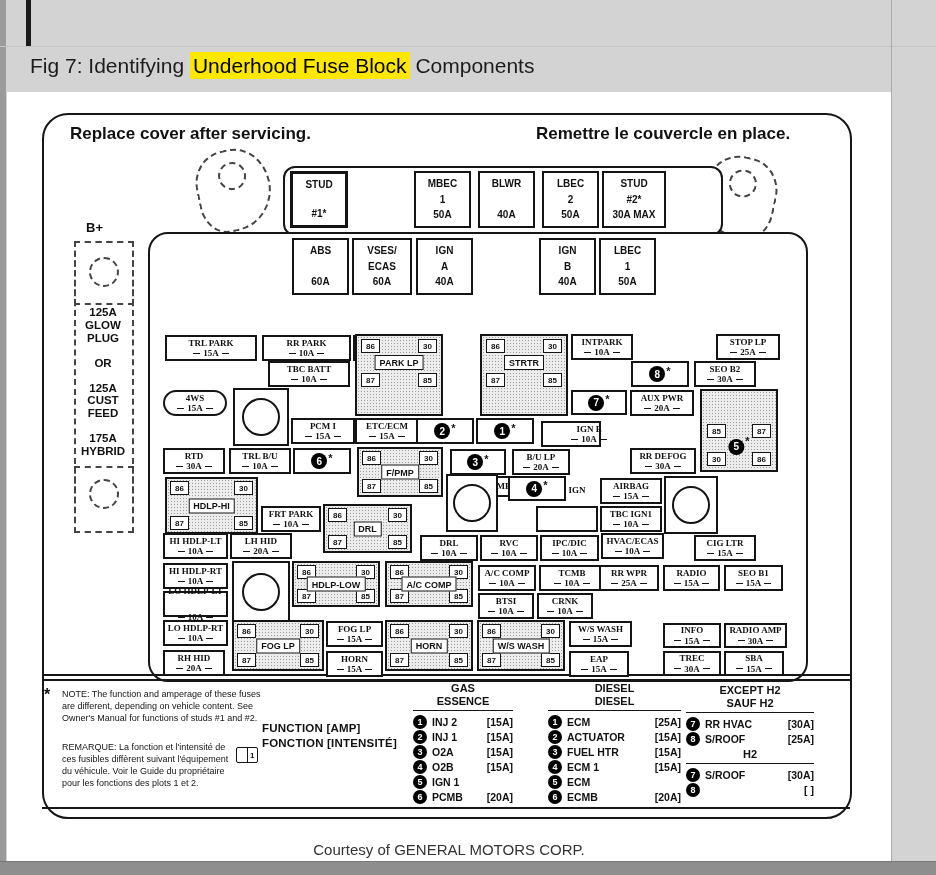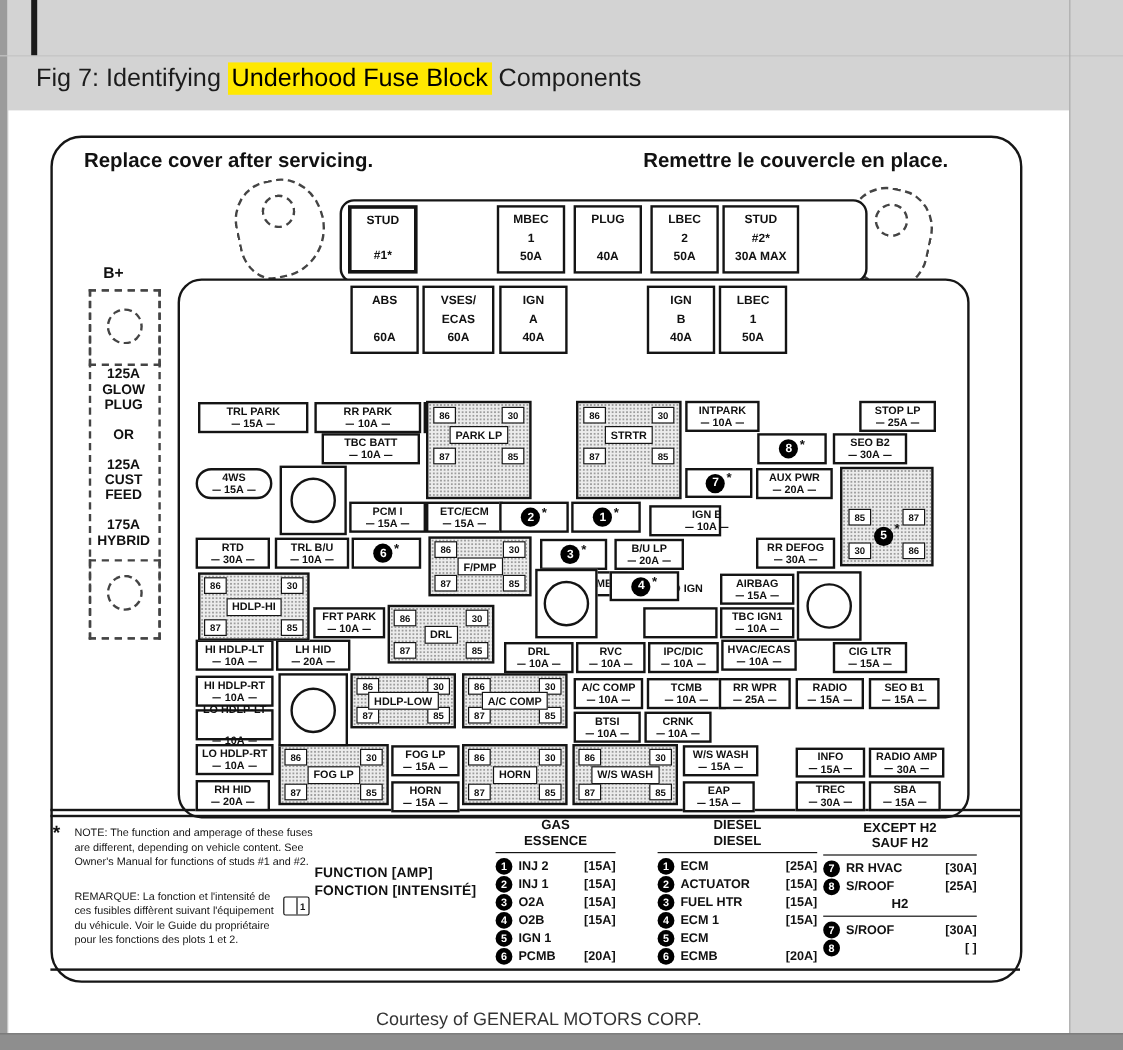--- a/index.html
+++ b/index.html
@@ -37,21 +37,21 @@
   .dcirc{border:2px dashed #444;border-radius:50%;width:26px;height:26px;}
   #leftcol-text{left:76px;top:306px;width:54px;height:152px;display:flex;flex-direction:column;
     justify-content:space-between;align-items:center;font-size:11.5px;font-weight:700;text-align:center;line-height:1.12;}
   
   .cart{position:absolute;border:2px solid #141414;background:#fff;display:flex;flex-direction:column;
     justify-content:space-between;padding:6px 2px;box-sizing:border-box;
     font-size:10px;font-weight:600;text-align:center;line-height:1;}
   .cart.bold{border-width:3px;}
   
   .fuse{position:absolute;border:2px solid #141414;background:#fff;box-sizing:border-box;display:flex;flex-direction:column;
-    align-items:center;justify-content:center;font-size:9px;font-weight:700;text-align:center;line-height:1.15;white-space:nowrap;}
+    align-items:center;justify-content:center;font-size:9px;font-weight:700;text-align:center;line-height:1.15;white-space:nowrap;font-family:Liberation Serif, serif;}
   .famp{display:flex;align-items:center;gap:3px;font-weight:700;}
   .famp::before,.famp::after{content:"";width:7px;border-top:1.5px solid #141414;}
   
   .relay{position:absolute;border:2px solid #141414;box-sizing:border-box;background-color:#ececec;
     background-image:radial-gradient(circle,#9d9d9d 0.7px,transparent 1px);background-size:3px 3px;}
   .pin{position:absolute;background:#fff;border:1.5px solid #141414;width:17px;height:12px;
     display:flex;align-items:center;justify-content:center;font-size:8px;font-weight:700;}
   .relay.flat .pin0{top:2px;left:3px;}  .relay.flat .pin1{top:2px;right:3px;}
   .relay.flat .pin2{bottom:2px;left:3px;} .relay.flat .pin3{bottom:2px;right:3px;}
   .relay.tall .pin0{top:3px;left:4px;}  .relay.tall .pin1{top:3px;right:4px;}
@@ -151,21 +151,21 @@
 <div class="cart bold" style="left: 290px; top: 171px; width: 58px; height: 57px;">
       <div class="cline">STUD</div>
       <div class="cline">#1*</div>
     </div>
     <div class="cart" style="left: 414px; top: 171px; width: 57px; height: 57px;">
       <div class="cline">MBEC</div>
       <div class="cline">1</div>
       <div class="cline">50A</div>
     </div>
     <div class="cart" style="left: 478px; top: 171px; width: 57px; height: 57px;">
-      <div class="cline">PLUG</div>
+      <div class="cline">BLWR</div>
       <div class="cline">40A</div>
     </div>
     <div class="cart" style="left: 542px; top: 171px; width: 57px; height: 57px;">
       <div class="cline">LBEC</div>
       <div class="cline">2</div>
       <div class="cline">50A</div>
     </div>
     <div class="cart" style="left: 602px; top: 171px; width: 64px; height: 57px;">
       <div class="cline">STUD</div>
       <div class="cline">#2*</div>

